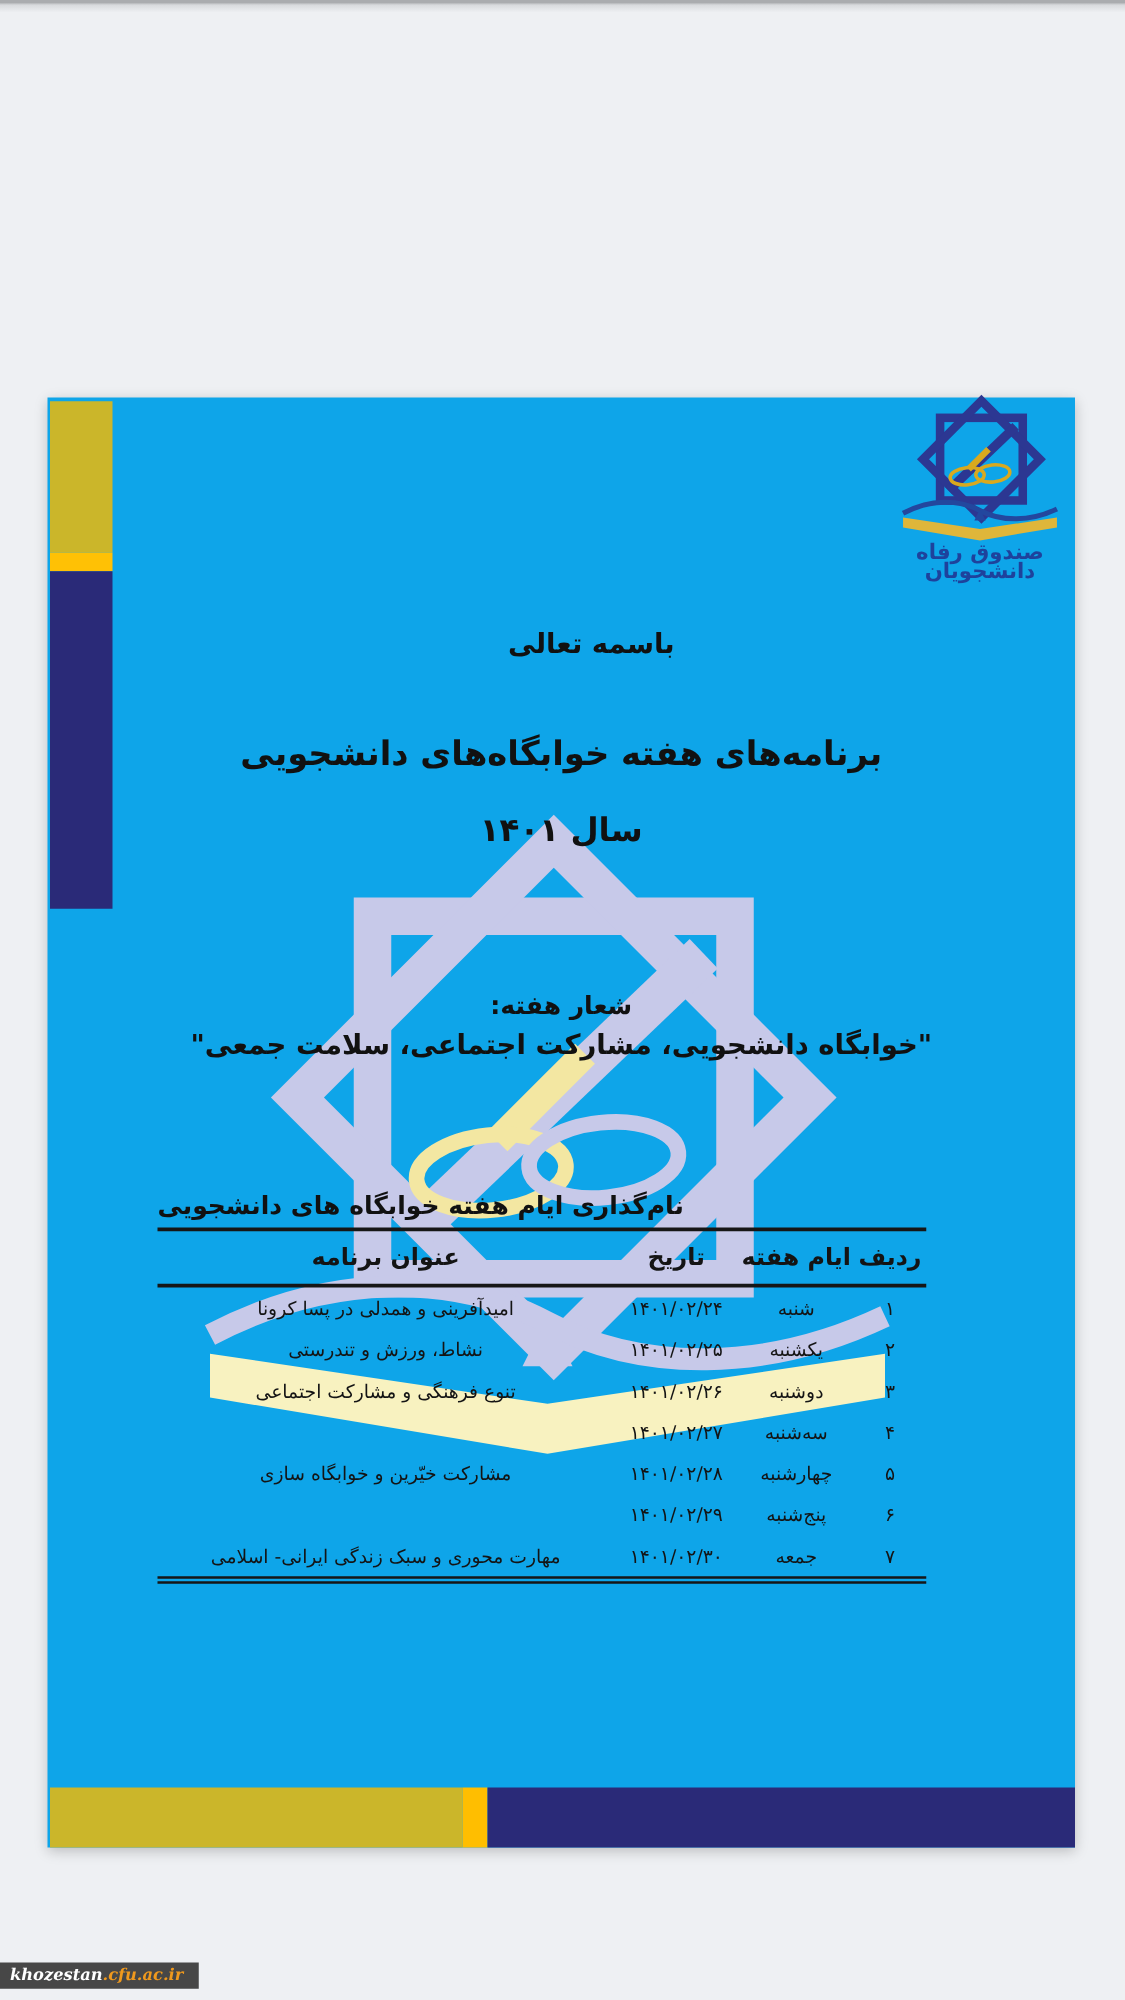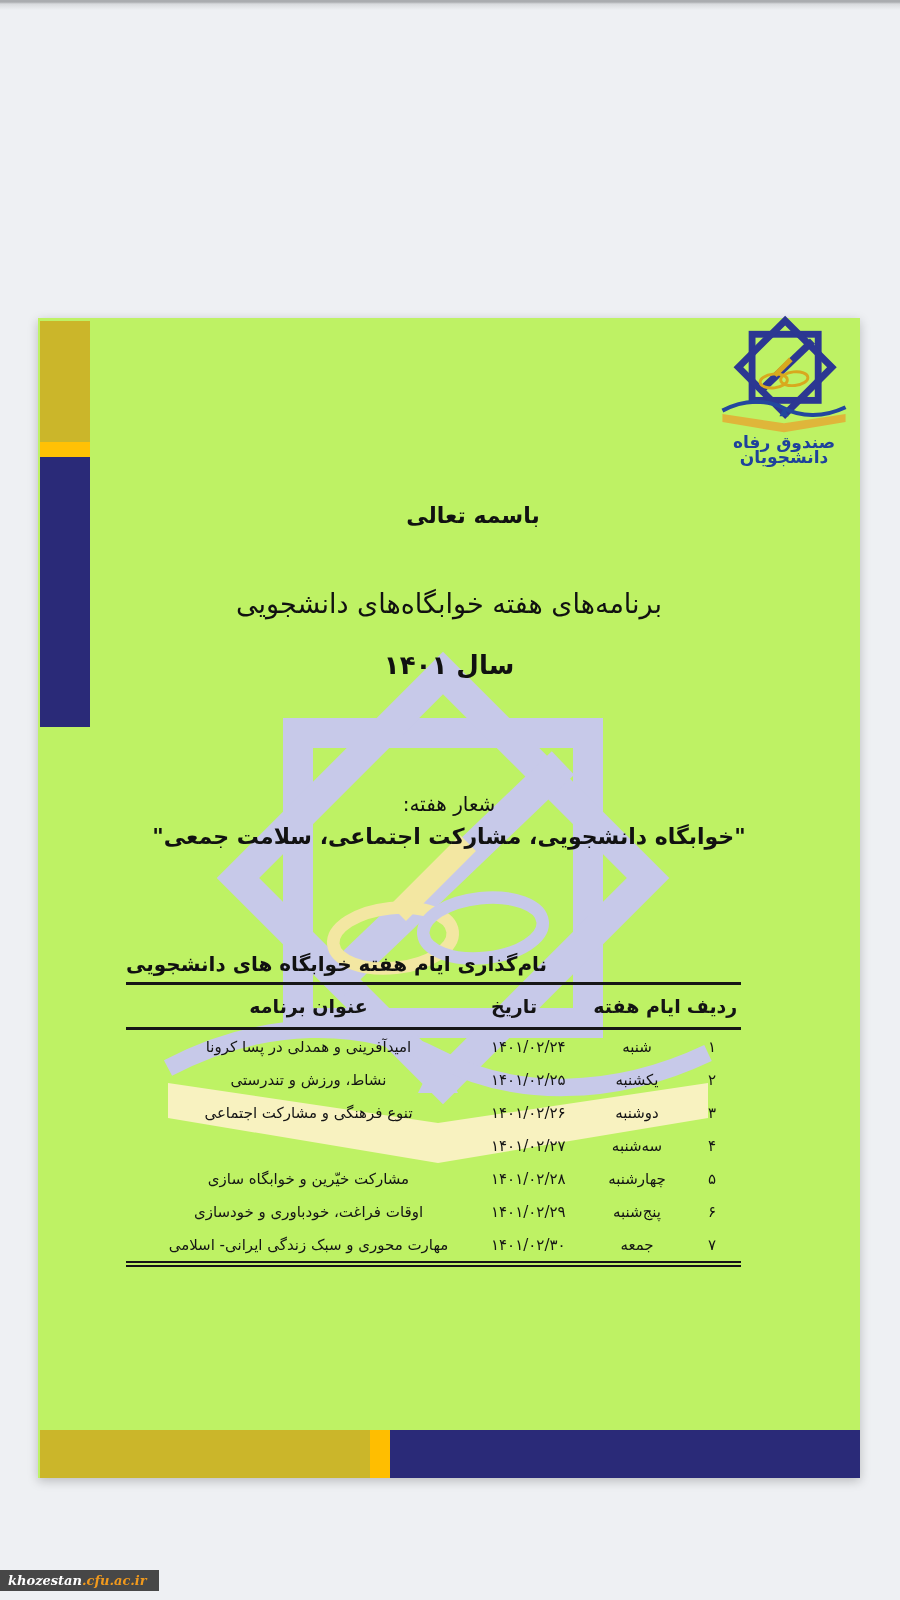--- a/index.html
+++ b/index.html
@@ -9,21 +9,21 @@
     font-family:"DejaVu Sans", sans-serif;
     -webkit-font-smoothing:antialiased;
   }
   #stage{position:relative;width:900px;height:1600px;overflow:hidden;}
   .top-shade{
     position:absolute;left:0;top:0;width:900px;height:10px;
     background:linear-gradient(#aaacaf 0px,#aaacaf 2px,#d8dadd 4px,#eef0f3 10px);
   }
   .page{
     position:absolute;left:38px;top:318px;width:822px;height:1160px;
-    background:#bef264;
+    background:#0ea5e9;
     box-shadow:0 3px 10px rgba(0,0,0,.22);
   }
   
   .side{position:absolute;left:2px;width:50px;z-index:3;}
   .side-yellow{top:3px;height:121px;background:#cbb62a;}
   .side-amber{top:124px;height:15px;background:#ffc105;}
   .side-navy{top:139px;height:270px;background:#2a2a78;}
   
   .logo{position:absolute;right:18px;top:6px;width:116px;text-align:center;z-index:3;}
   .logo svg{display:block;margin:0 auto;overflow:visible;}
@@ -37,37 +37,37 @@
   .emblem .wave{fill:none;stroke:var(--wave);}
   .emblem .book{fill:var(--book);stroke:none;}
   .emblem .spine{fill:var(--wave);stroke:none;}
   .logo-colors{--c1:#2c3792;--gold:#d8a91e;--ring1:#d8a91e;--ring2:#d8a91e;--wave:#23479e;--book:#dfb63a;}
   .wm-colors{--c1:#c7c9e9;--gold:#f3e7a2;--ring1:#f3e7a2;--ring2:#c7c9e9;--wave:#c7c9e9;--book:#f8f2c0;}
   .watermark{position:absolute;left:150px;top:370px;width:500px;height:500px;z-index:0;}
   .watermark svg{overflow:visible;}
   
   .center-line{position:absolute;left:0;width:822px;text-align:center;direction:rtl;color:#111;z-index:1;}
   .basmala{top:185px;font-size:22px;font-weight:bold;padding-left:24px;}
-  .main-title{top:270px;font-size:27px;font-weight:normal;}
+  .main-title{top:270px;font-size:27px;font-weight:bold;}
   .year-line{top:332px;font-size:26px;font-weight:bold;}
-  .slogan-label{top:474px;font-size:20px;font-weight:normal;}
+  .slogan-label{top:474px;font-size:20px;font-weight:bold;}
   .slogan-text{top:506px;font-size:22px;font-weight:bold;}
   
   .tbl-title{position:absolute;left:88px;width:615px;top:634px;text-align:left;direction:rtl;
              font-size:20px;font-weight:bold;color:#111;z-index:1;}
   .tbl{
     position:absolute;left:88px;top:664px;width:615px;direction:rtl;z-index:1;color:#141414;
     border-top:3px solid #161616;border-bottom:6px double #161616;
   }
   .thead{display:flex;height:42px;align-items:center;border-bottom:3px solid #161616;
          font-weight:bold;font-size:19px;}
   .trow{display:flex;height:33px;align-items:center;font-size:15px;}
   .c-num{width:58px;text-align:center;}
   .c-day{width:92px;text-align:center;}
-  .c-date{width:100px;text-align:left;}
+  .c-date{width:100px;text-align:center;}
   .c-prog{flex:1;text-align:center;}
   
   .bottom-bar{position:absolute;left:2px;top:1112px;width:820px;height:48px;display:flex;z-index:2;}
   .bb-yellow{width:330px;height:48px;background:#cbb62a;}
   .bb-amber{width:20px;height:48px;background:#ffbe00;}
   .bb-navy{flex:1;height:48px;background:#2a2a78;}
   
   .url-badge{
     position:absolute;left:0;top:1570px;height:21px;line-height:21px;
     background:rgba(61,61,61,.95);padding:0 12px 0 8px;z-index:5;
@@ -163,21 +163,20 @@
       <div class="trow">
         <div class="c-num">۵</div>
         <div class="c-day">چهارشنبه</div>
         <div class="c-date">۱۴۰۱/۰۲/۲۸</div>
         <div class="c-prog">مشارکت خیّرین و خوابگاه سازی</div>
       </div>
       <div class="trow">
         <div class="c-num">۶</div>
         <div class="c-day">پنج‌شنبه</div>
         <div class="c-date">۱۴۰۱/۰۲/۲۹</div>
-        <div class="c-prog">اوقات فراغت، خودباوری و خودسازی</div>
       </div>
       <div class="trow">
         <div class="c-num">۷</div>
         <div class="c-day">جمعه</div>
         <div class="c-date">۱۴۰۱/۰۲/۳۰</div>
         <div class="c-prog">مهارت محوری و سبک زندگی ایرانی- اسلامی</div>
       </div>
     </div>
 
     <div class="bottom-bar">

